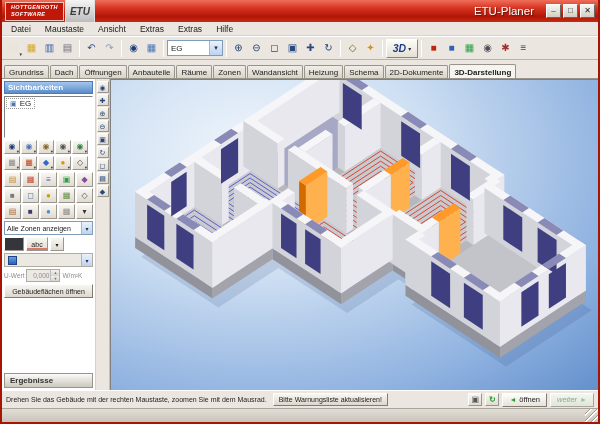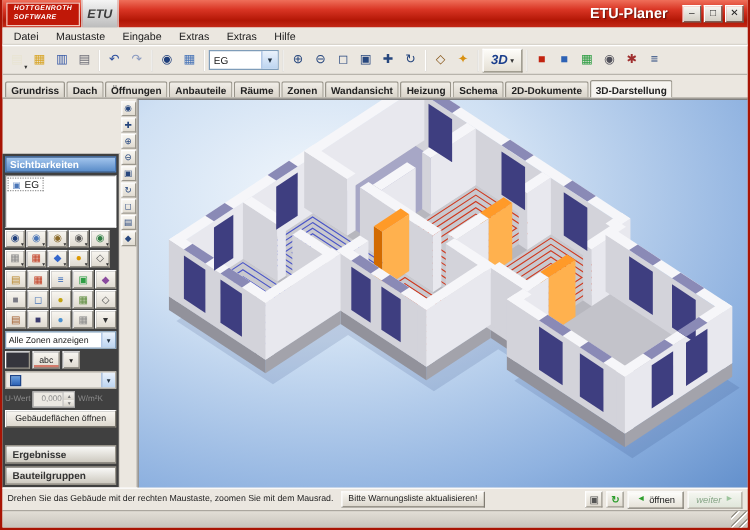--- a/index.html
+++ b/index.html
@@ -6,21 +6,21 @@
   html,body{width:600px;height:424px;overflow:hidden;}
   body{font-family:"Liberation Sans",sans-serif;font-size:8px;background:#ebe7e0;color:#1a1a1a;}
   button{font:inherit;background:none;border:none;padding:0;cursor:default;color:inherit;}
   .app{width:600px;height:424px;display:flex;flex-direction:column;border:2px solid #a81404;border-top:none;background:#ebe7e0;}
 
   
   .titlebar{height:22px;flex:0 0 22px;background:linear-gradient(180deg,#ef6f5a 0%,#d93524 35%,#b21605 75%,#c42a18 100%);display:flex;align-items:center;padding:0 3px;gap:2px;}
   .logo{display:flex;gap:1px;align-items:center;}
   .logo-red{display:flex;flex-direction:column;justify-content:center;background:#c01808;border:1px solid #f2c4ba;height:19px;padding:1px 5px;color:#fff;font-size:5.5px;font-weight:bold;font-style:italic;letter-spacing:.4px;line-height:1.2;}
   .logo-etu{height:29px;padding:0 4px;background:linear-gradient(#fafafa,#b4b4b4);border:1px solid #e0e0e0;color:#3c3c3c;font-weight:bold;font-style:italic;font-size:10px;display:flex;align-items:center;}
-  .title{margin-left:auto;margin-right:10px;color:#fff;font-weight:bold;font-size:11.5px;text-shadow:1px 1px 1px rgba(0,0,0,.45);}
+  .title{margin-left:auto;margin-right:10px;color:#fff;font-weight:normal;font-size:11.5px;text-shadow:1px 1px 1px rgba(0,0,0,.45);}
   .winbtns{display:flex;gap:2px;}
   .wbtn{width:15px;height:14px;background:linear-gradient(#f7f6f2,#d2cec4);border:1px solid;border-color:#fff #6a665e #6a665e #fff;font-size:8px;line-height:12px;text-align:center;color:#222;}
 
   
   .menubar{height:14px;flex:0 0 14px;display:flex;align-items:center;background:#ebe7e0;border-bottom:1px solid #d8d4cc;padding-left:2px;}
   .menu-item{padding:1px 7px;font-size:8.5px;}
 
   
   .toolbar{height:24px;flex:0 0 24px;display:flex;align-items:center;background:#ebe7e0;border-top:1px solid #fff;border-bottom:1px solid #b8b4ac;padding:0 3px;gap:1px;}
   .tbtn{width:17px;height:19px;display:flex;align-items:center;justify-content:center;position:relative;border:1px solid transparent;}
@@ -28,26 +28,26 @@
   .tdd{position:absolute;right:-1px;bottom:0;font-size:5px;color:#333;}
   .tsep{width:1px;height:17px;background:#aaa69e;border-right:1px solid #fff;margin:0 2px;}
   .tcombo{width:56px;height:16px;background:#fff;border:1px solid #7f9db9;display:flex;align-items:center;justify-content:space-between;padding-left:3px;font-size:8px;}
   .tcombo-a{width:13px;height:100%;background:linear-gradient(#eaf2fc,#bcd4f0);border-left:1px solid #9ab8e0;display:flex;align-items:center;justify-content:center;font-size:7px;color:#234;}
   .t3d{min-width:32px;height:19px;display:flex;align-items:center;justify-content:center;gap:2px;border:1px solid;border-color:#fff #8a8678 #8a8678 #fff;background:linear-gradient(#fdfcf8,#e4dfd4);}
   .t3d-l{font-size:10.5px;font-weight:bold;font-style:italic;color:#1a3e8c;}
   .t3d-a{font-size:6px;color:#333;}
 
   
   .tabbar{height:18px;flex:0 0 18px;display:flex;align-items:flex-end;background:#ebe7e0;padding:1px 2px 0;white-space:nowrap;}
-  .tab{padding:2px 4px 1px;font-size:8px;background:linear-gradient(#f1eee8,#d9d4ca);border:1px solid #98948a;border-bottom:none;border-radius:2px 2px 0 0;margin-right:1px;color:#222;font-weight:bold;}
+  .tab{padding:2px 4px 1px;font-size:8px;background:linear-gradient(#f1eee8,#d9d4ca);border:1px solid #98948a;border-bottom:none;border-radius:2px 2px 0 0;margin-right:1px;color:#222;}
   .tab.active{background:#f6f4f0;padding-top:3px;font-weight:bold;position:relative;z-index:2;}
 
   
   .content{flex:1;display:flex;border-top:1px solid #98948a;min-height:0;}
-  .sidebar{width:94px;flex:0 0 94px;background:#404040;border-right:1px solid #d6d2ca;display:flex;flex-direction:column;gap:2px;padding:2px;margin-top:44px;}
+  .sidebar{width:94px;flex:0 0 94px;background:#ffffff;border-right:1px solid #d6d2ca;display:flex;flex-direction:column;gap:2px;padding:2px;}
   .sb-header{height:13px;flex:0 0 13px;background:linear-gradient(180deg,#a4c6ee,#5a8cc8);border:1px solid #4a7ab8;color:#fff;font-size:8px;font-weight:bold;display:flex;align-items:center;padding:0 3px;}
   .listbox{height:42px;flex:0 0 42px;background:#fff;border:1px solid;border-color:#808080 #fff #fff #808080;padding:1px;}
   .list-item{display:inline-flex;align-items:center;gap:3px;padding:0 3px;border:1px dotted #999;font-size:8px;}
   .li-icon{color:#4a76b8;font-size:7px;}
   .iconrow{display:flex;gap:1px;}
   .sbtn{width:16px;height:14px;position:relative;display:flex;align-items:center;justify-content:center;background:linear-gradient(#f8f6f1,#e0dbd1);border:1px solid;border-color:#fff #9a968c #9a968c #fff;}
   .sglyph{font-size:8px;line-height:1;}
   .sdd{position:absolute;right:0;bottom:-1px;font-size:4.5px;color:#333;}
   .icongrid{display:grid;grid-template-columns:repeat(5,17px);gap:1px;}
   .gbtn{width:17px;height:15px;display:flex;align-items:center;justify-content:center;background:linear-gradient(#f8f6f1,#e0dbd1);border:1px solid;border-color:#fff #9a968c #9a968c #fff;}
@@ -104,21 +104,21 @@
     <div class="winbtns" id="winbtns">
         <button class="wbtn">–</button>
         <button class="wbtn">□</button>
         <button class="wbtn">✕</button>
       </div>
   </div>
 
   <div class="menubar" id="menubar">
       <div class="menu-item">Datei</div>
       <div class="menu-item">Maustaste</div>
-      <div class="menu-item">Eingabe</div>
+      <div class="menu-item">Ansicht</div>
       <div class="menu-item">Extras</div>
       <div class="menu-item">Extras</div>
       <div class="menu-item">Hilfe</div>
     </div>
 
   <div class="toolbar" id="toolbar">
       <button class="tbtn">
         <span class="tglyph" style="color: rgb(232, 228, 210);">▤</span>
         <span class="tdd">▾</span>
       </button>
@@ -338,21 +338,20 @@
           <span class="spin-v">0,000</span>
           <span class="spin-a">
               <i>▲</i>
               <i>▼</i>
             </span>
         </span>
         <span>W/m²K</span>
       </div>
       <button class="widebtn">Gebäudeflächen öffnen</button>
       <div class="panelbar first">Ergebnisse</div>
-      <div class="panelbar">Bauteilgruppen</div>
     </div>
 
     <div class="vstrip" id="vstrip">
         <button class="vbtn">
           <span class="vglyph">◉</span>
         </button>
         <button class="vbtn">
           <span class="vglyph">✚</span>
         </button>
         <button class="vbtn">

